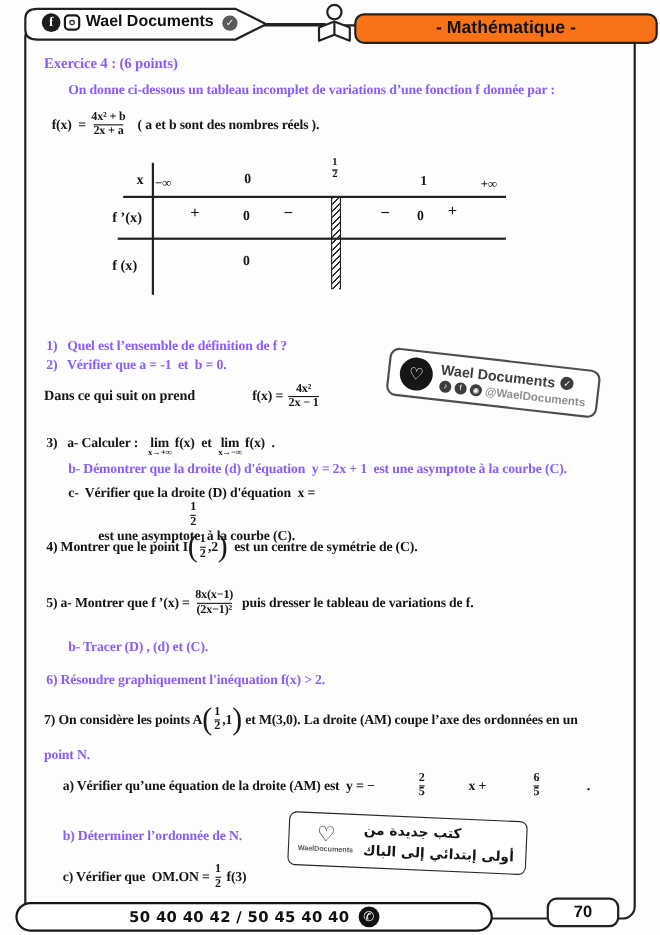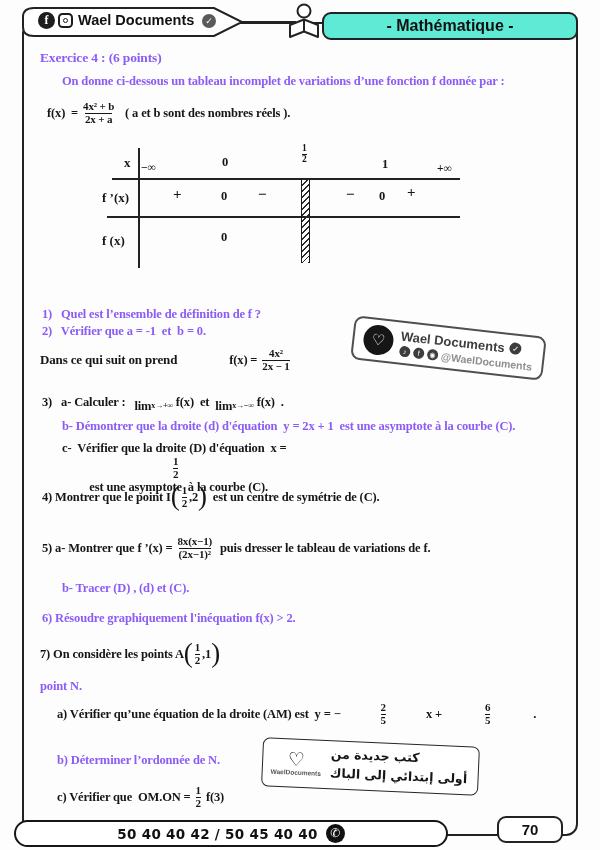--- a/index.html
+++ b/index.html
@@ -17,39 +17,39 @@
   .fb { position:absolute; left:38px; top:12px; width:17px; height:17px; border-radius:50%;
         background:#1d1d1d; color:#fff; font-family:"Liberation Serif", serif; font-weight:bold;
         font-size:12px; display:flex; align-items:center; justify-content:center; }
   .ig { position:absolute; left:58px; top:13px; width:15px; height:15px; border:2px solid #1c1c1c;
         border-radius:4.5px; display:flex; align-items:center; justify-content:center; background:#fff; }
   .ig-dot { width:5px; height:5px; border:1.6px solid #1c1c1c; border-radius:50%; }
   .hdr-check { position:absolute; left:202px; top:14px; width:14px; height:14px; border-radius:50%;
                background:#5a5a5a; color:#fff; font-size:9px; display:flex; align-items:center;
                justify-content:center; }
   .reader-svg { position:absolute; left:286px; top:1px; }
-  .hdr-right { position:absolute; left:322px; top:12px; width:256px; height:28px; background:#5eead4;
+  .hdr-right { position:absolute; left:322px; top:12px; width:276px; height:28px; background:#f97316;
                border:2px solid #222; border-radius:9px; display:flex; align-items:center;
                justify-content:center; font-family:"Liberation Sans", sans-serif; font-size:16px;
                font-weight:bold; color:#111; }
 
   
   .line { position:absolute; white-space:pre; font-size:12.5px; font-weight:bold; color:#8b5cf6;
           letter-spacing:-0.15px; }
   .row  { position:absolute; display:flex; align-items:center; white-space:pre; font-size:12.5px;
           font-weight:bold; color:#161616; letter-spacing:-0.15px; }
   .row > span { white-space:pre; }
   .title { font-size:13.5px; }
 
   .frac { display:inline-flex; flex-direction:column; align-items:center; line-height:1.05;
           font-size:11px; margin:0 2px; vertical-align:middle; }
   .frac .den { border-top:1.3px solid #161616; padding-top:0; }
   .frac.small { font-size:9.5px; }
   .bigp { font-size:27px; font-weight:normal; line-height:0.8; transform:scaleY(1.05); }
-  .lim { display:inline-flex; flex-direction:row; align-items:center; line-height:1;
+  .lim { display:inline-flex; flex-direction:column; align-items:center; line-height:1;
          transform:translateY(4px); }
   .lim .sub { font-size:8px; letter-spacing:-0.2px; }
 
   
   .tbl-el { position:absolute; font-weight:bold; color:#161616; }
   .vline { left:138px; top:148px; width:1.6px; height:120px; background:#222; }
   .hline1 { left:112px; top:178px; width:348px; height:1.6px; background:#222; }
   .hline2 { left:107px; top:216px; width:353px; height:1.6px; background:#222; }
   .hatch { left:301px; top:179px; width:9px; height:84px;
            border-left:1.5px solid #1a1a1a; border-right:1.5px solid #1a1a1a;
@@ -222,20 +222,21 @@
   <div class="line" style="left:62px; top:581px;">b- Tracer (D) , (d) et (C).</div>
 
   <div class="line" style="left:42px; top:611px;">6) Résoudre graphiquement l'inéquation f(x) &gt; 2.</div>
 
   <div class="row" style="left:40px; top:638px; height:32px;">
     <span>7) On considère les points A</span>
     <span class="bigp">(</span>
     <span class="frac"><span class="num">1</span><span class="den">2</span></span>
     <span>,1</span>
     <span class="bigp">)</span>
+    <span> et M(3,0). La droite (AM) coupe l’axe des ordonnées en un</span>
   </div>
   <div class="line" style="left:40px; top:679px;">point N.</div>
 
   <div class="row" style="left:57px; top:699px; height:30px;gap:38px;">
     <span>a) Vérifier qu’une équation de la droite (AM) est  y = −</span>
     <span class="frac"><span class="num">2</span><span class="den">5</span></span>
     <span>x + </span>
     <span class="frac"><span class="num">6</span><span class="den">5</span></span>
     <span> .</span>
   </div>

